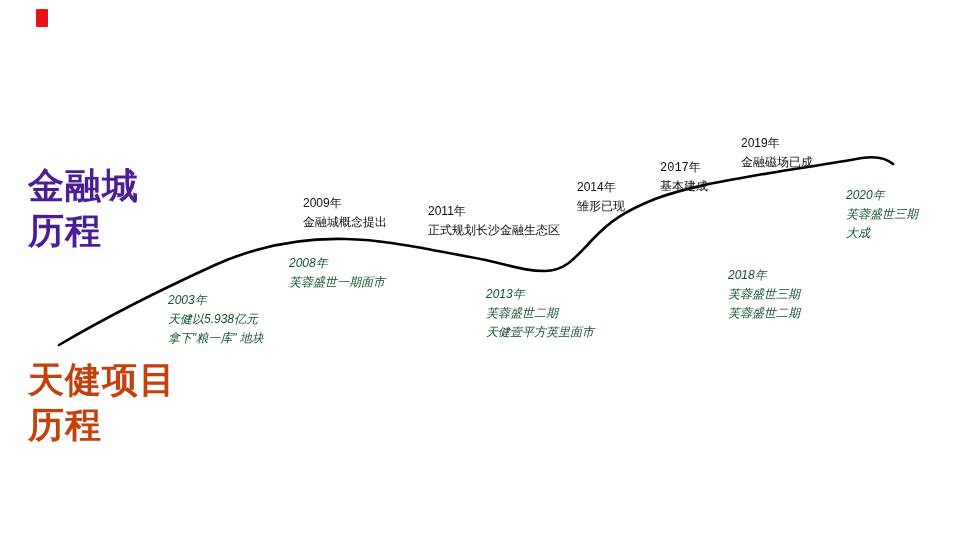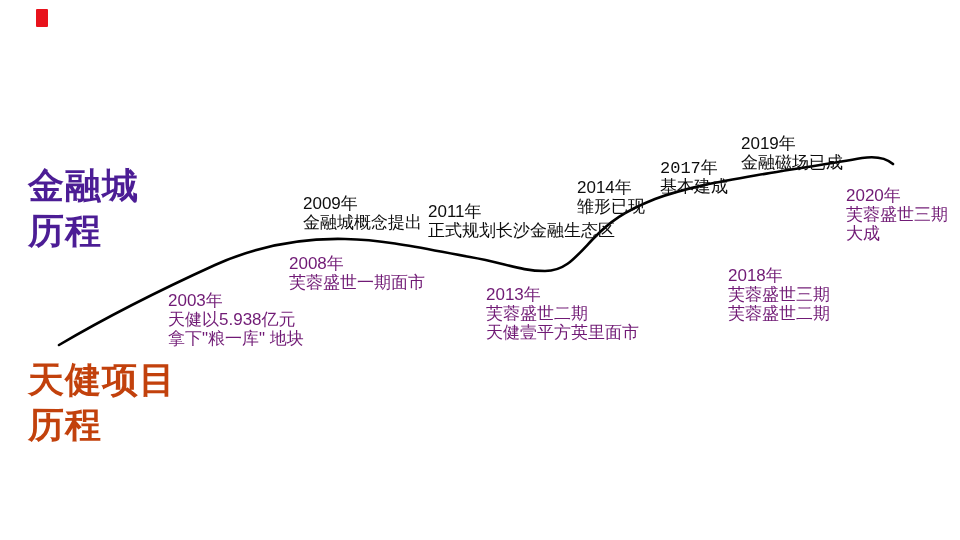--- a/index.html
+++ b/index.html
@@ -30,27 +30,27 @@
     font-size: 36px;
     line-height: 45px;
     font-weight: 700;
     letter-spacing: 1px;
     white-space: nowrap;
   }
   .title.black { color: #4c1d95; }
   .title.gold  { color: #c2410c; }
   .milestone {
     position: absolute;
-    font-size: 17px;
+    font-size: 12px;
     line-height: 19px;
     font-weight: 500;
     white-space: nowrap;
   }
   .milestone.black { color: #0d0d0d; }
-  .milestone.gold  { color: #701a75; }
+  .milestone.gold  { color: #14532d; font-style: italic; }
 </style>
 </head>
 <body>
 
 <div class="slide">
 
   <div class="brand-mark"></div>
 
   <svg class="curve-svg" viewBox="0 0 960 540" aria-hidden="true">
     <path d="M 59 345

